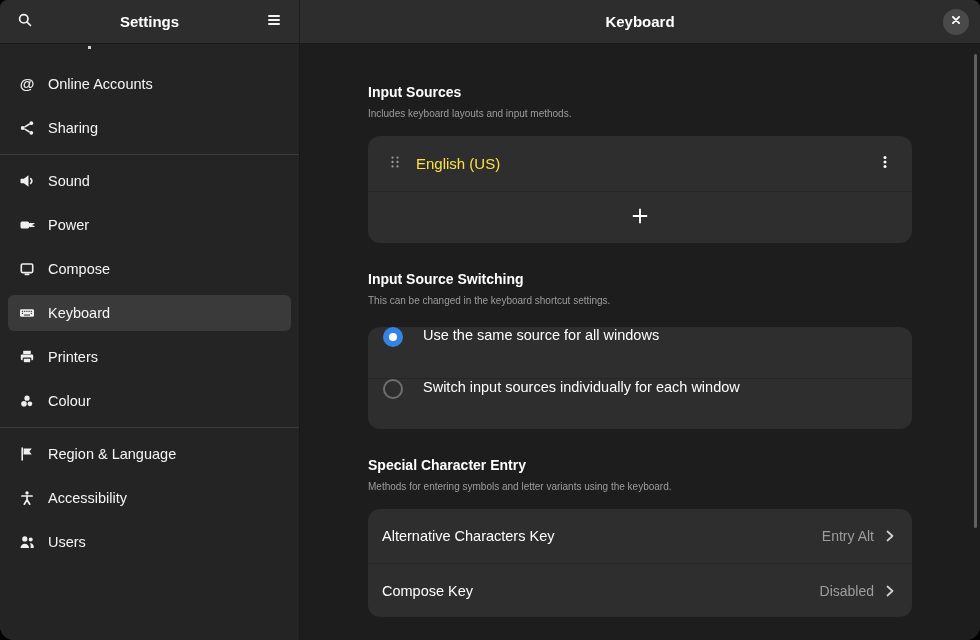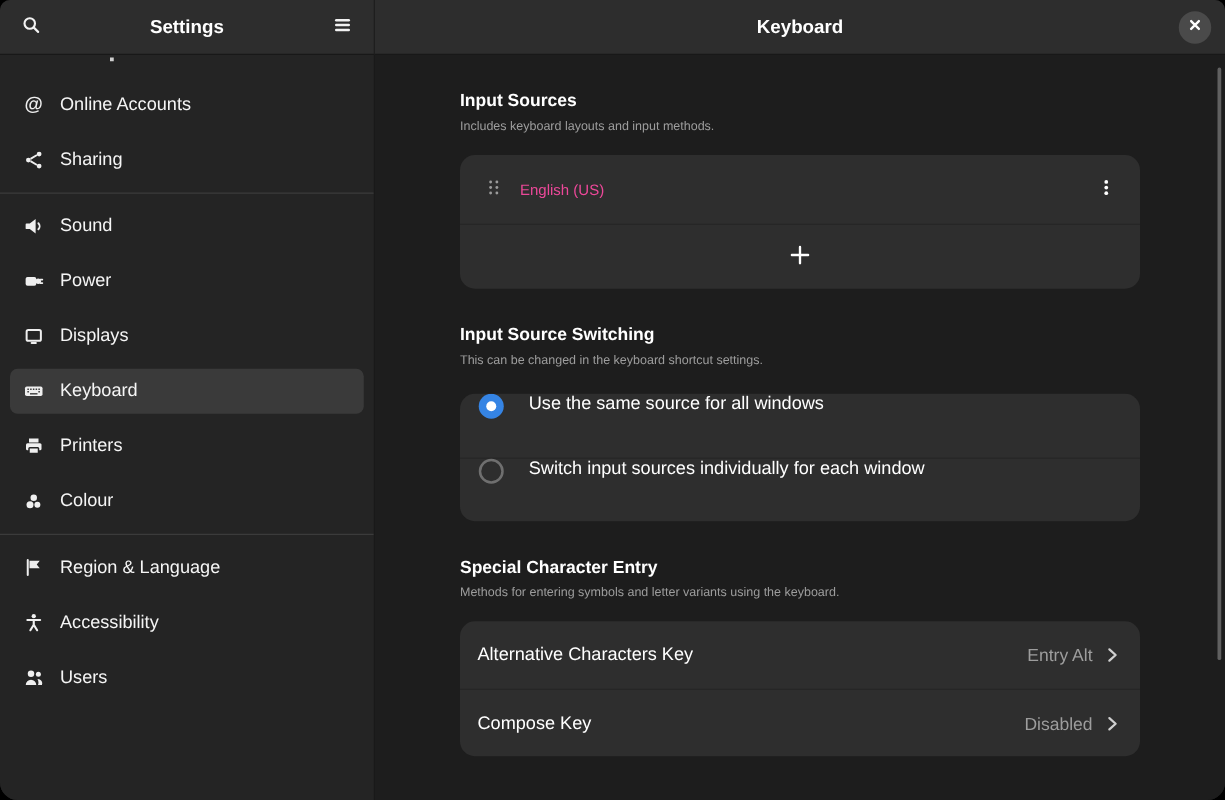--- a/index.html
+++ b/index.html
@@ -31,35 +31,35 @@
              border-right:1px solid #191919; padding-top:22px; position:relative; overflow:hidden; }
   .nav-item { margin:0 8px 8px 8px; height:36px; border-radius:6px; display:flex;
               align-items:center; gap:13px; padding:0 11px; font-size:14.5px; color:#f5f5f5; }
   .nav-item.selected { background:#3a3a3a; }
   .nav-icon { width:16px; height:16px; flex:none; display:flex; align-items:center;
               justify-content:center; color:#efefef; font-size:15px; font-weight:600; line-height:16px; }
   .nav-sep { height:1px; background:#3b3b3b; margin:4px 0 8px 0; }
   .scroll-artifact { position:absolute; left:88px; top:2px; width:3px; height:3px; background:#cfcfcf; }
 
   .content { flex:1; position:relative; overflow:hidden; background:#1d1d1d; }
-  .col { width:544px; margin:0 auto; padding-top:28px; }
+  .col { width:544px; margin:12px auto; padding-top:28px; }
 
   .section-title { font-size:14px; font-weight:700; color:#fff; line-height:17px; }
   .section-sub { margin-top:4px; font-size:10px; color:#9d9d9d; line-height:17px; }
   .section { margin-top:28px; }
 
   .card { background:#2e2e2e; border-radius:12px; overflow:hidden; }
   .card-gap { margin-top:14px; }
   .card-gap-lg { margin-top:18px; }
   .card .crow + .crow { border-top:1px solid #262626; }
 
   .source-row { height:55px; display:flex; align-items:center; padding:0 12px; box-sizing:border-box; }
   .drag-handle { width:30px; height:30px; display:flex; align-items:center; justify-content:center;
                  color:#9b9b9b; background:transparent; border:none; padding:0; }
-  .source-label { flex:1; font-size:12px; color:#ec4899; margin-left:6px; }
+  .source-label { flex:1; font-size:15px; color:#fde047; margin-left:6px; }
   .kebab-btn { width:30px; height:30px; display:flex; align-items:center; justify-content:center;
                color:#fff; background:transparent; border:none; padding:0; }
 
   .add-row { height:52px; display:flex; align-items:center; justify-content:center;
              color:#fff; background:transparent; border:none; width:100%; padding:0; }
 
   .radio-row { height:51px; display:flex; align-items:flex-start; padding:0 15px; gap:20px;
                font-size:14.5px; color:#fff; box-sizing:border-box; }
   .radio { width:20px; height:20px; border-radius:50%; box-sizing:border-box; flex:none; position:relative; }
   .radio.on  { background:#3584e4; }
@@ -156,21 +156,21 @@
         </span>
         <span>Power</span>
       </div>
       <div class="nav-item">
         <span class="nav-icon">
           <svg width="16" height="16" viewBox="0 0 16 16">
               <rect x="2.3" y="3" width="11.4" height="8.6" rx="1.3" fill="none" stroke="currentColor" stroke-width="1.6"></rect>
               <rect x="5.5" y="12.6" width="5" height="1.6" rx="0.8" fill="currentColor"></rect>
             </svg>
         </span>
-        <span>Displays</span>
+        <span>Compose</span>
       </div>
       <div class="nav-item selected">
         <span class="nav-icon">
           <svg width="16" height="16" viewBox="0 0 16 16">
               <rect x="1" y="4.2" width="14" height="7.6" rx="1.4" fill="currentColor"></rect>
               <g fill="#3a3a3a">
                 <rect x="2.9" y="5.8" width="1.2" height="1.2"></rect>
                 <rect x="5.1" y="5.8" width="1.2" height="1.2"></rect>
                 <rect x="7.3" y="5.8" width="1.2" height="1.2"></rect>
                 <rect x="9.5" y="5.8" width="1.2" height="1.2"></rect>

